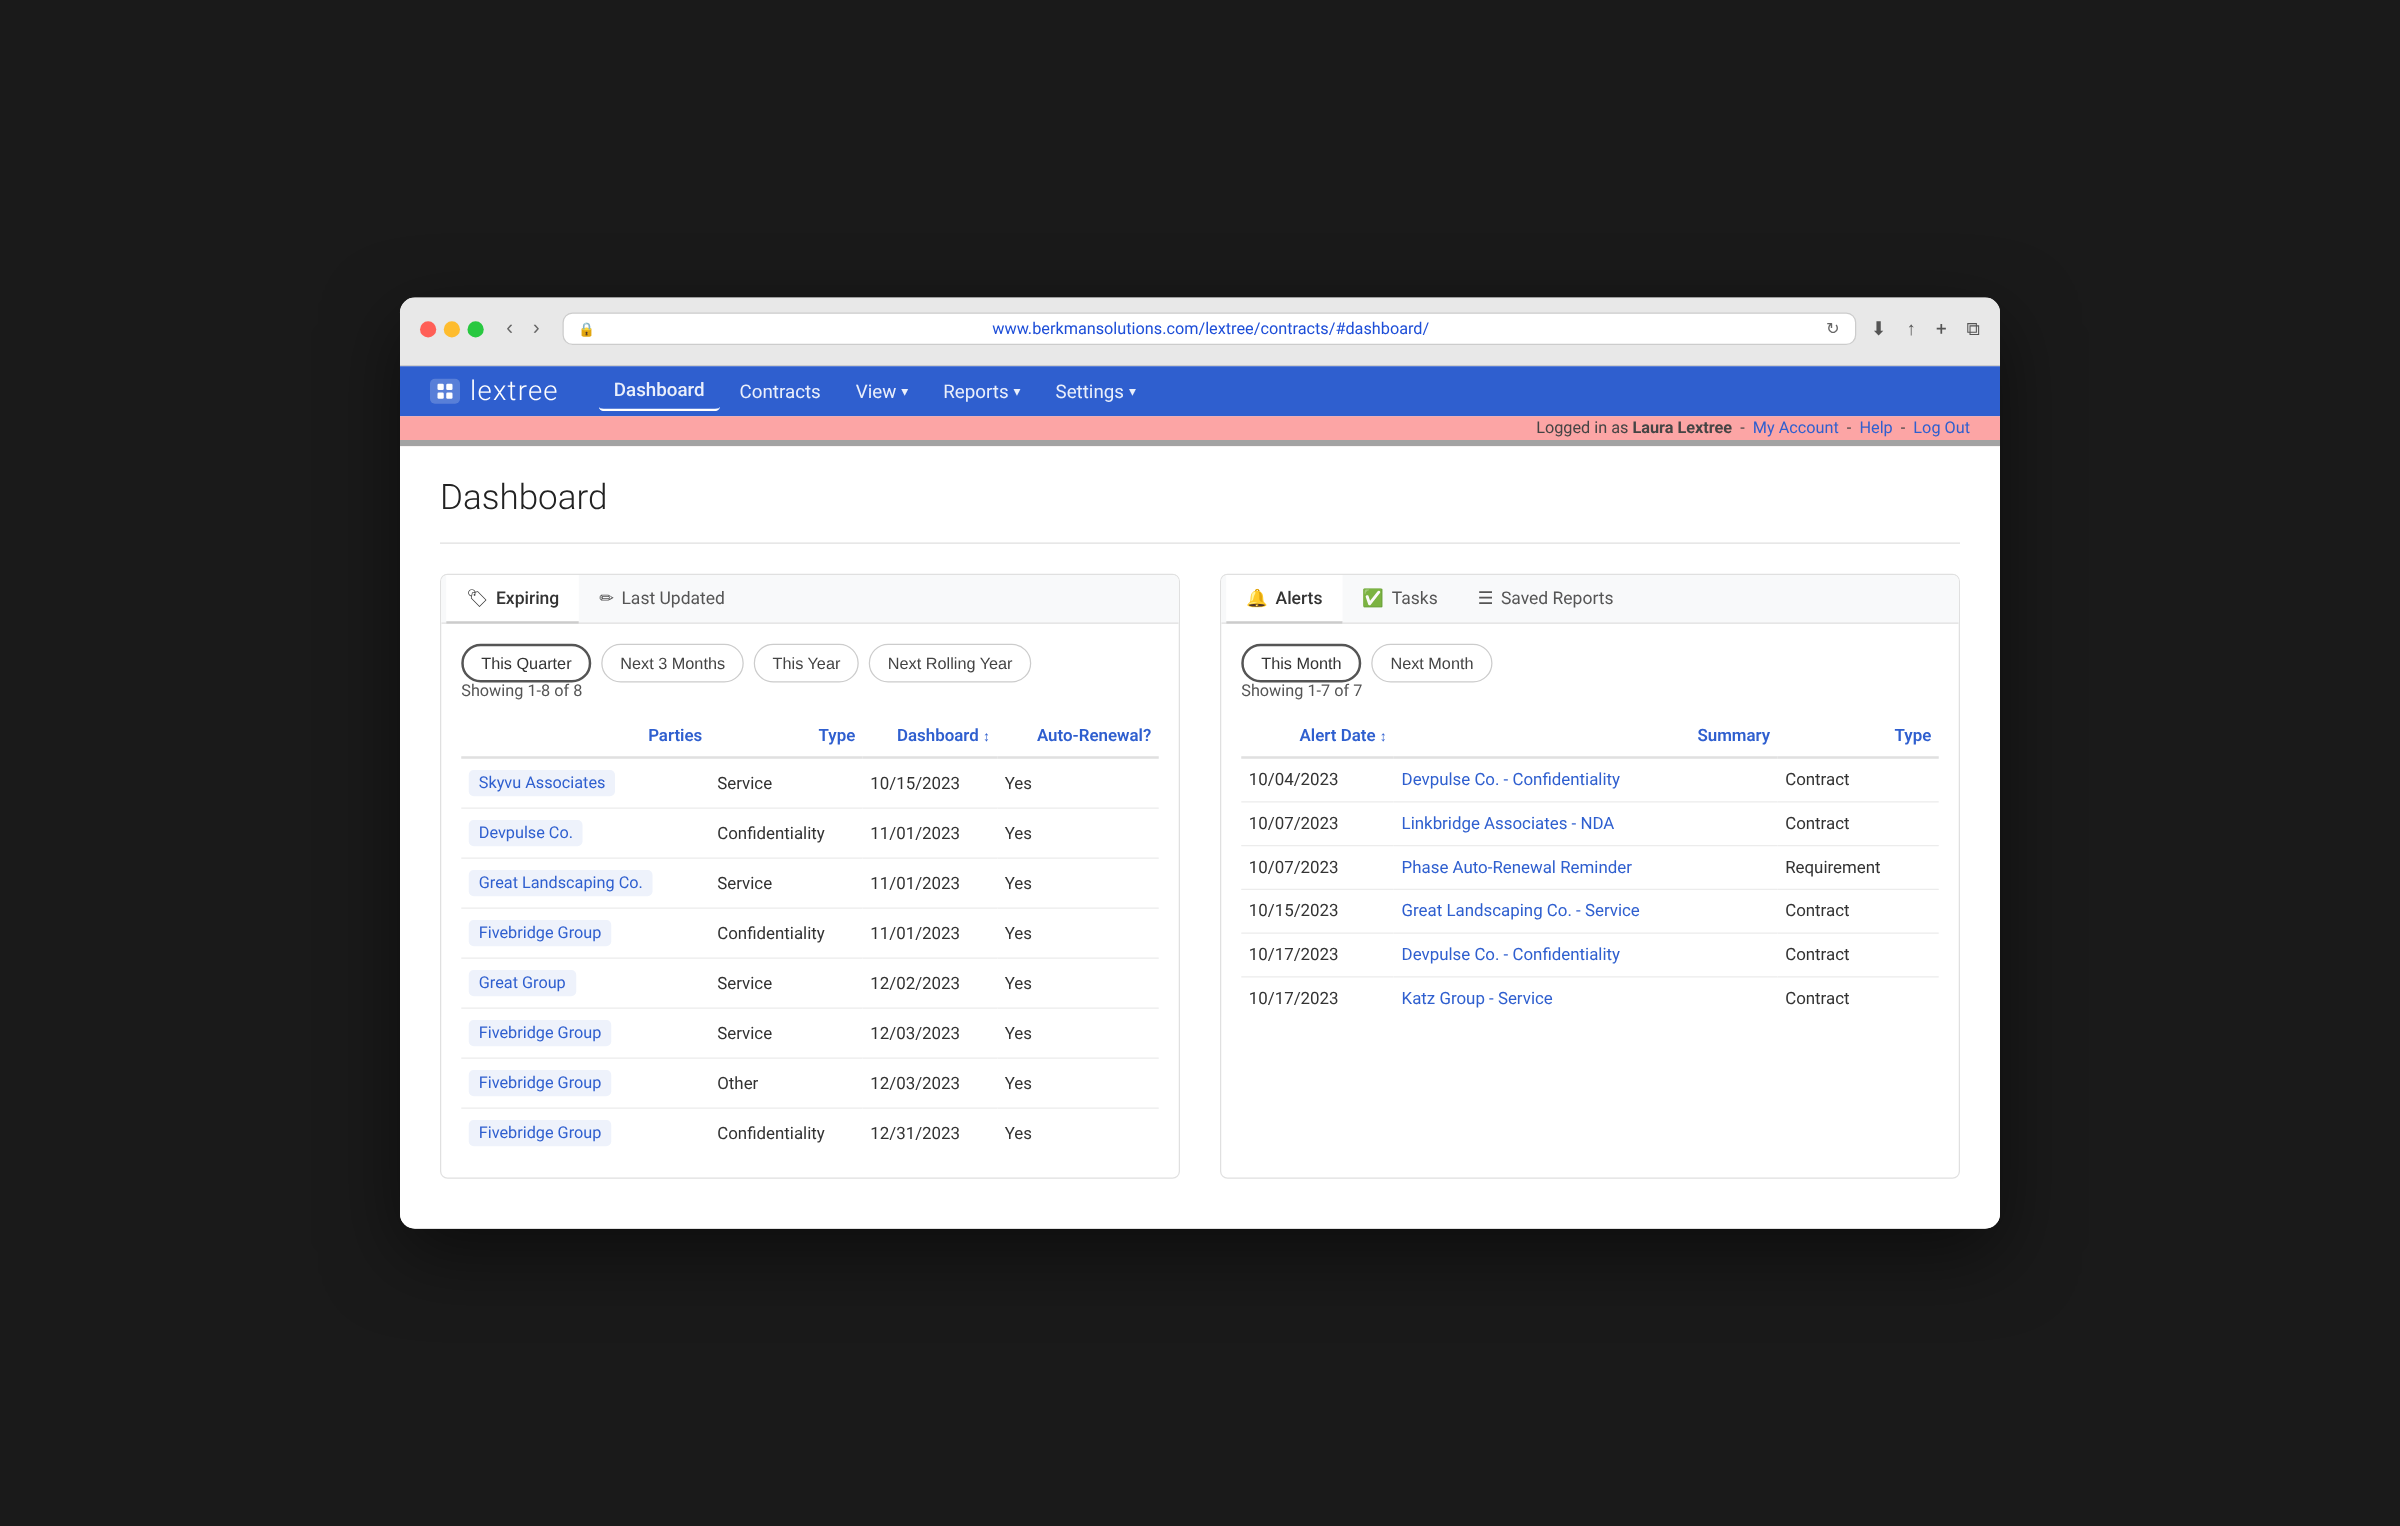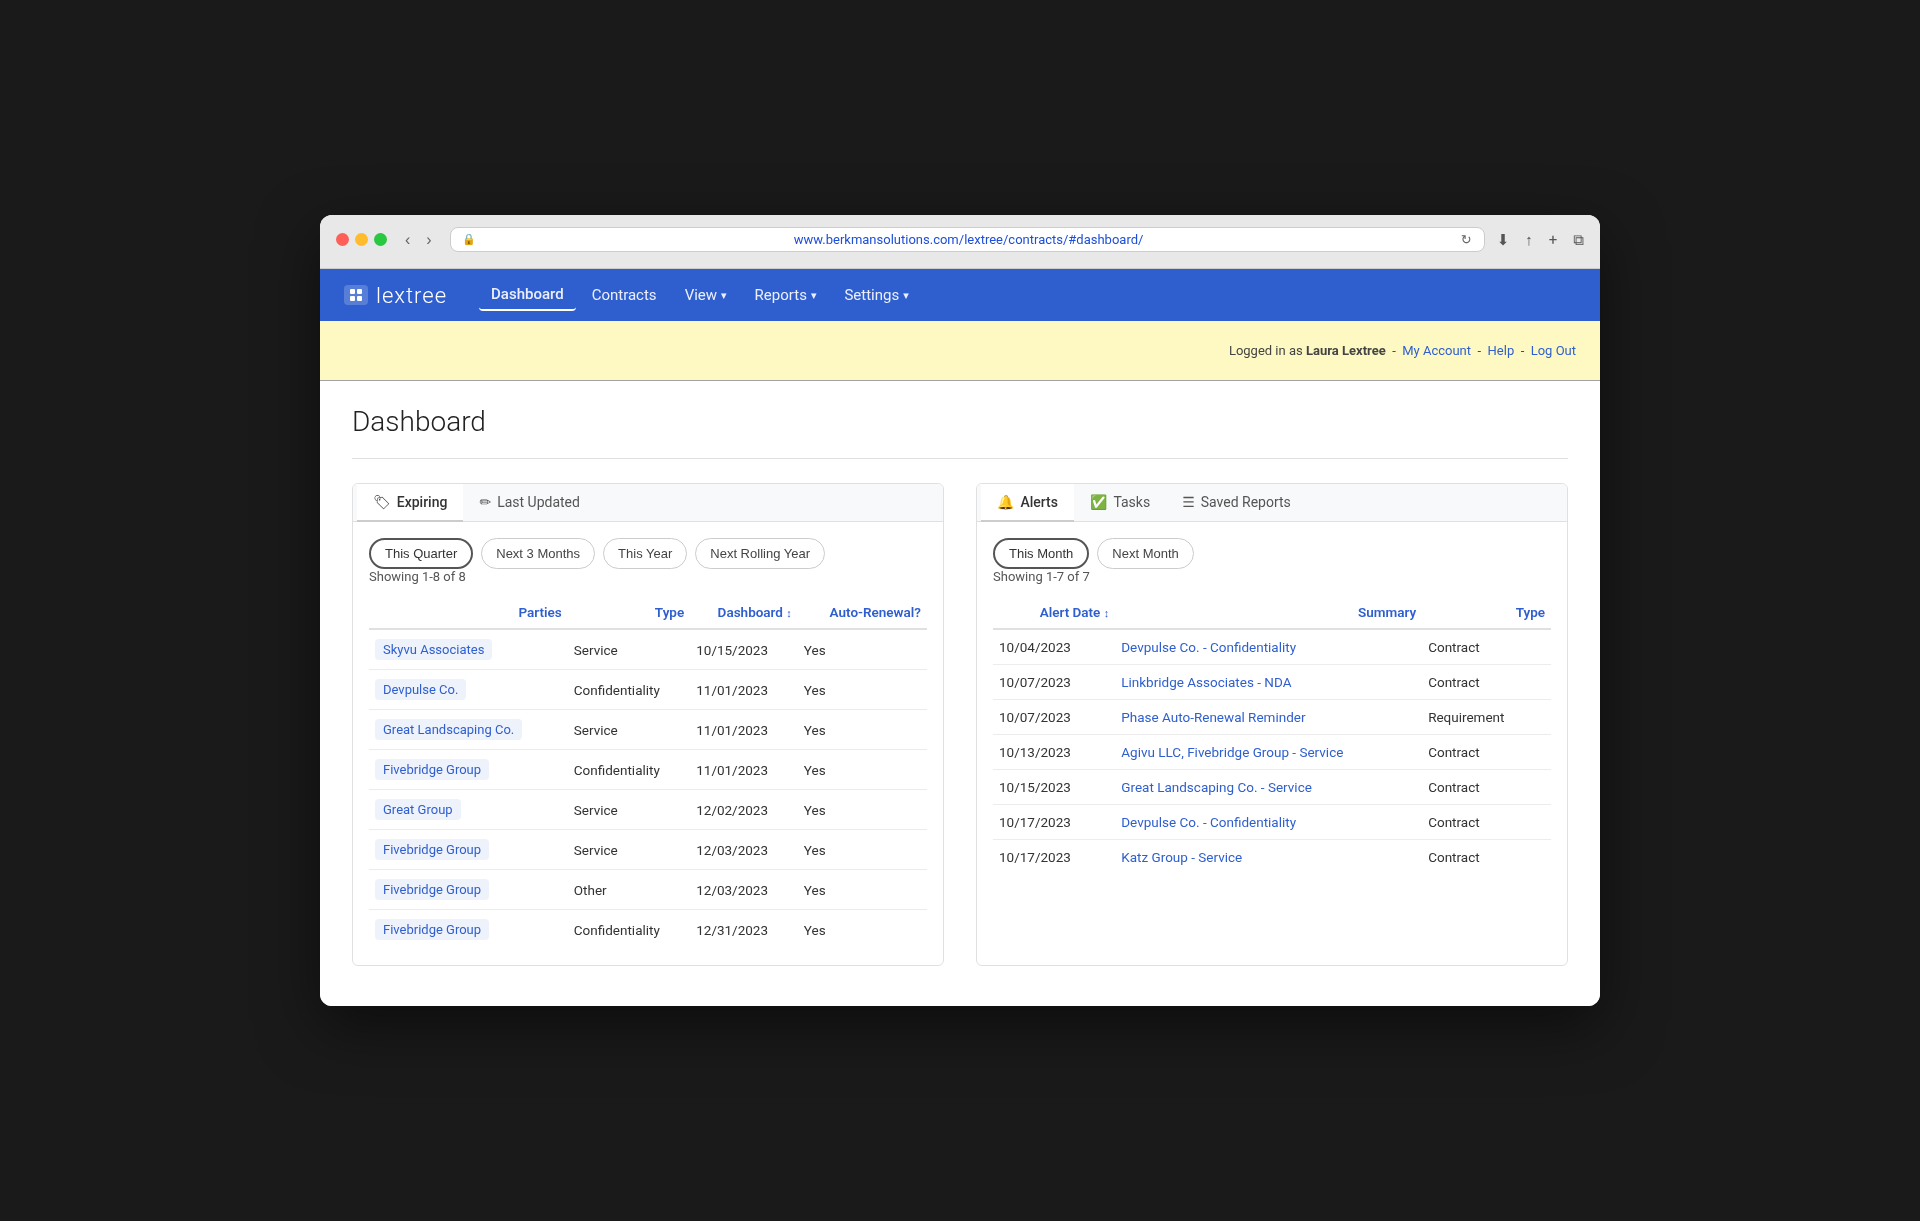--- a/index.html
+++ b/index.html
@@ -100,21 +100,21 @@
       font-size: 16px;
     }
 
     
     .app-nav {
       background: #2f5fcf;
       padding: 0 24px;
       display: flex;
       align-items: center;
       gap: 32px;
-      height: 52px;
+      height: 40px;
     }
 
     .logo {
       display: flex;
       align-items: center;
       gap: 8px;
       color: white;
       font-size: 22px;
       font-weight: 300;
       letter-spacing: 1px;
@@ -156,26 +156,26 @@
       white-space: nowrap;
     }
 
     .nav-item.active {
       border-bottom: 2px solid white;
       font-weight: 500;
     }
 
     
     .user-bar {
-      background: #fef9c3;
+      background: #fca5a5;
       text-align: right;
-      padding: 22px 24px;
+      padding: 2px 24px;
       font-size: 13px;
       color: #444;
-      border-bottom: 1px solid #a3a3a3;
+      border-bottom: 5px solid #a3a3a3;
     }
 
     .user-bar a {
       color: #2f5fcf;
       text-decoration: none;
       cursor: pointer;
     }
 
     
     .page-content {
@@ -549,27 +549,20 @@
       <td>Contract</td>
     </tr>
                 <tr>
       <td style="white-space:nowrap;">10/07/2023</td>
       <td>
         <a class="summary-link">Phase Auto-Renewal Reminder</a>
       </td>
       <td>Requirement</td>
     </tr>
                 <tr>
-      <td style="white-space:nowrap;">10/13/2023</td>
-      <td>
-        <a class="summary-link">Agivu LLC, Fivebridge Group - Service</a>
-      </td>
-      <td>Contract</td>
-    </tr>
-                <tr>
       <td style="white-space:nowrap;">10/15/2023</td>
       <td>
         <a class="summary-link">Great Landscaping Co. - Service</a>
       </td>
       <td>Contract</td>
     </tr>
                 <tr>
       <td style="white-space:nowrap;">10/17/2023</td>
       <td>
         <a class="summary-link">Devpulse Co. - Confidentiality</a>

